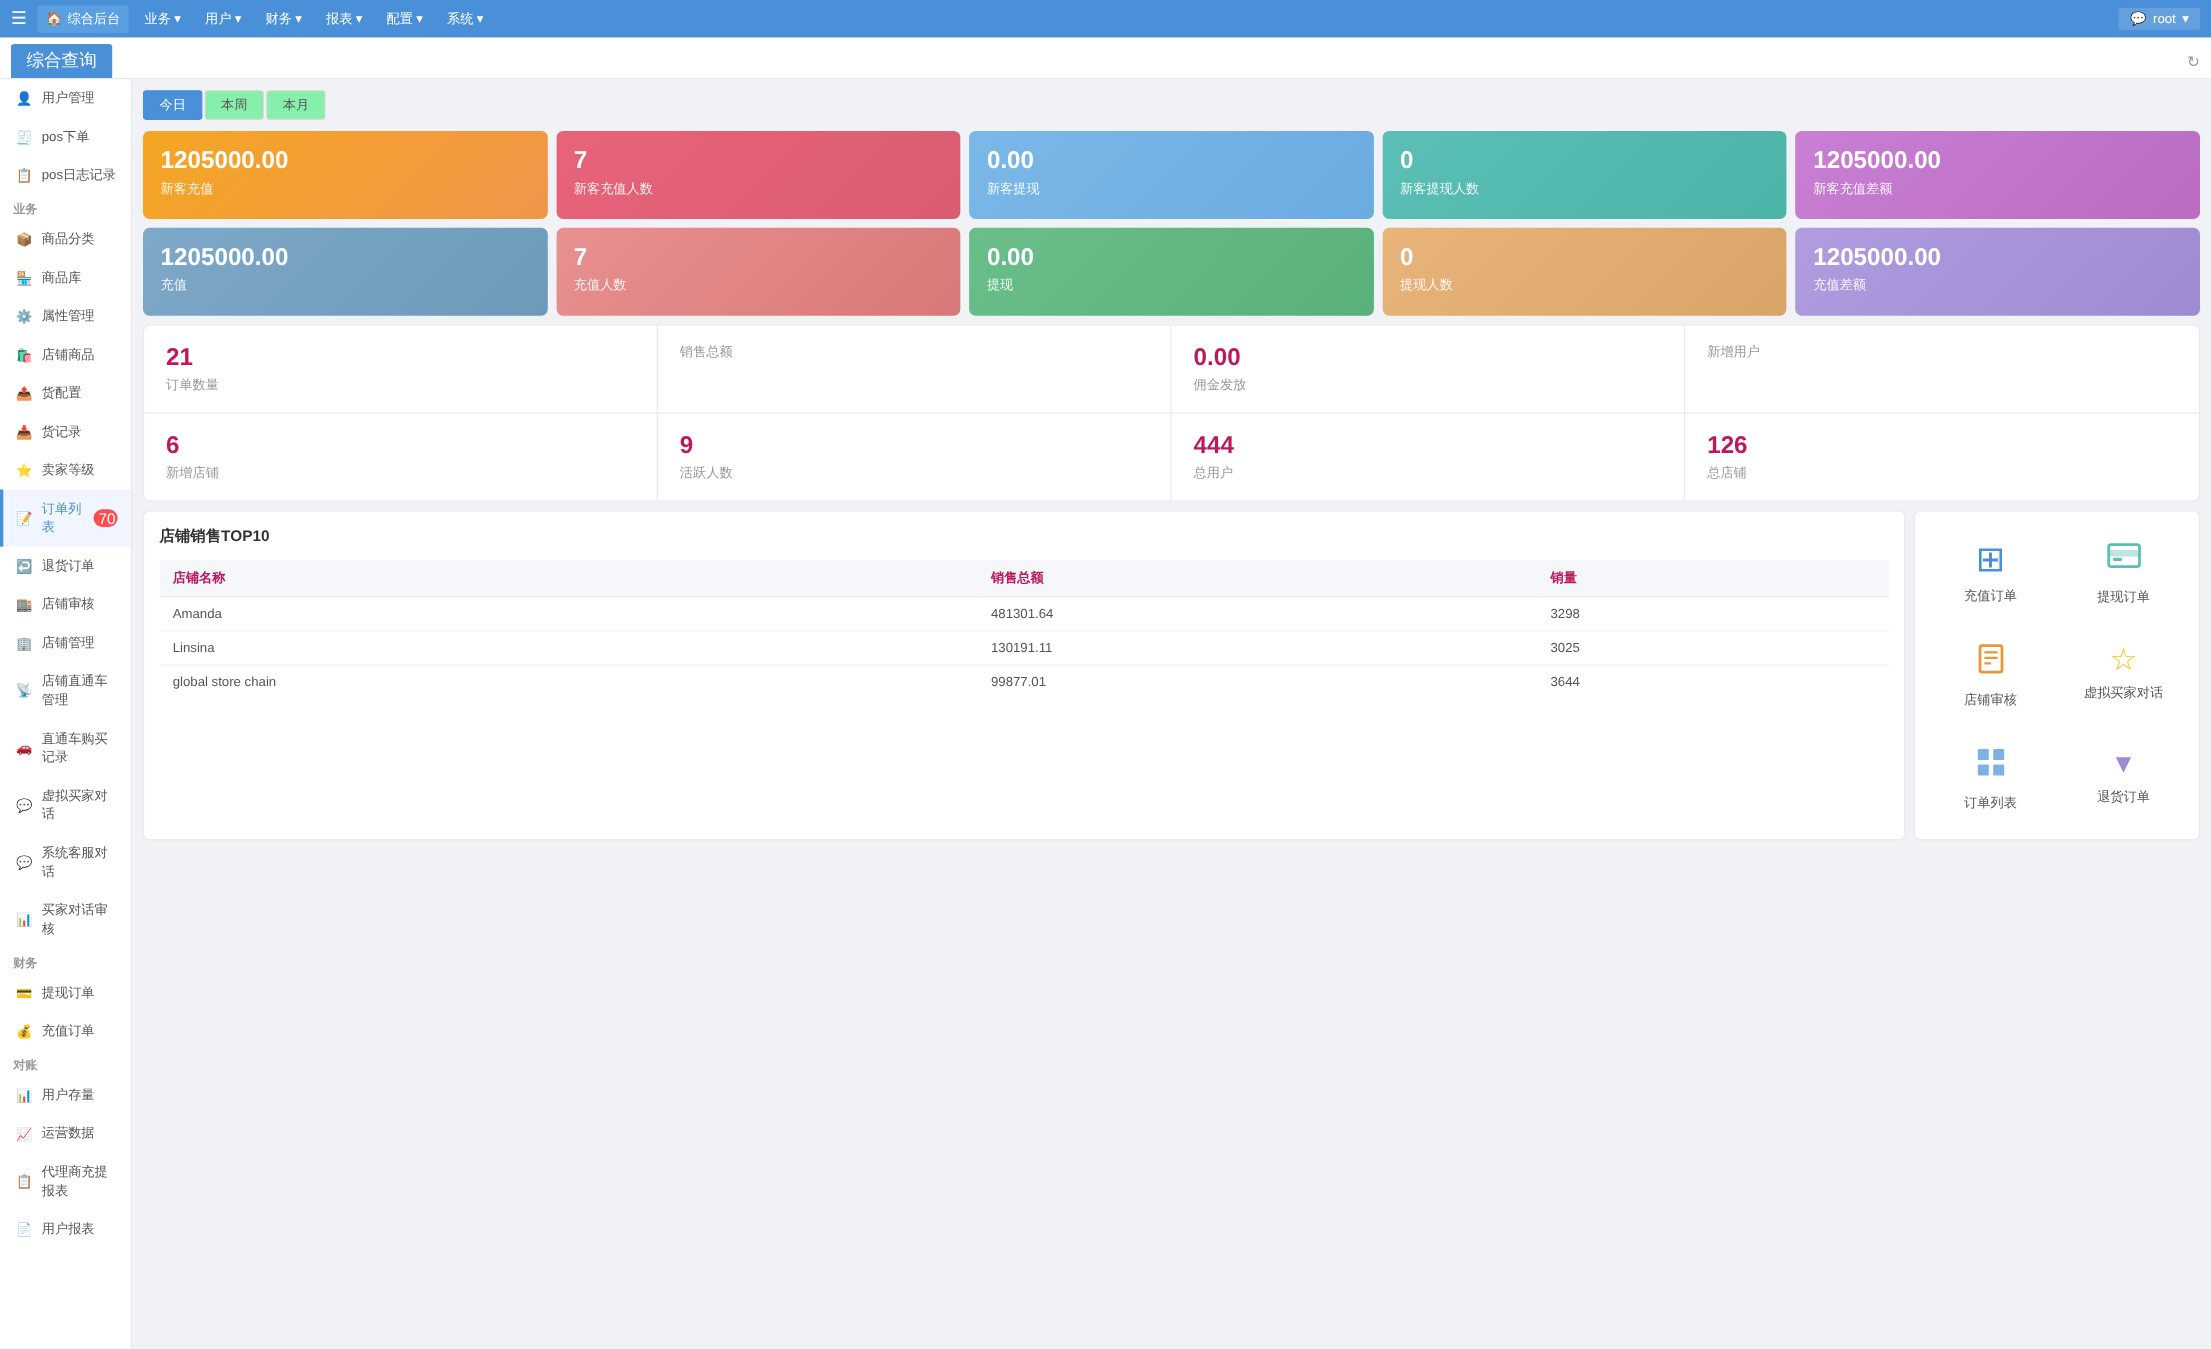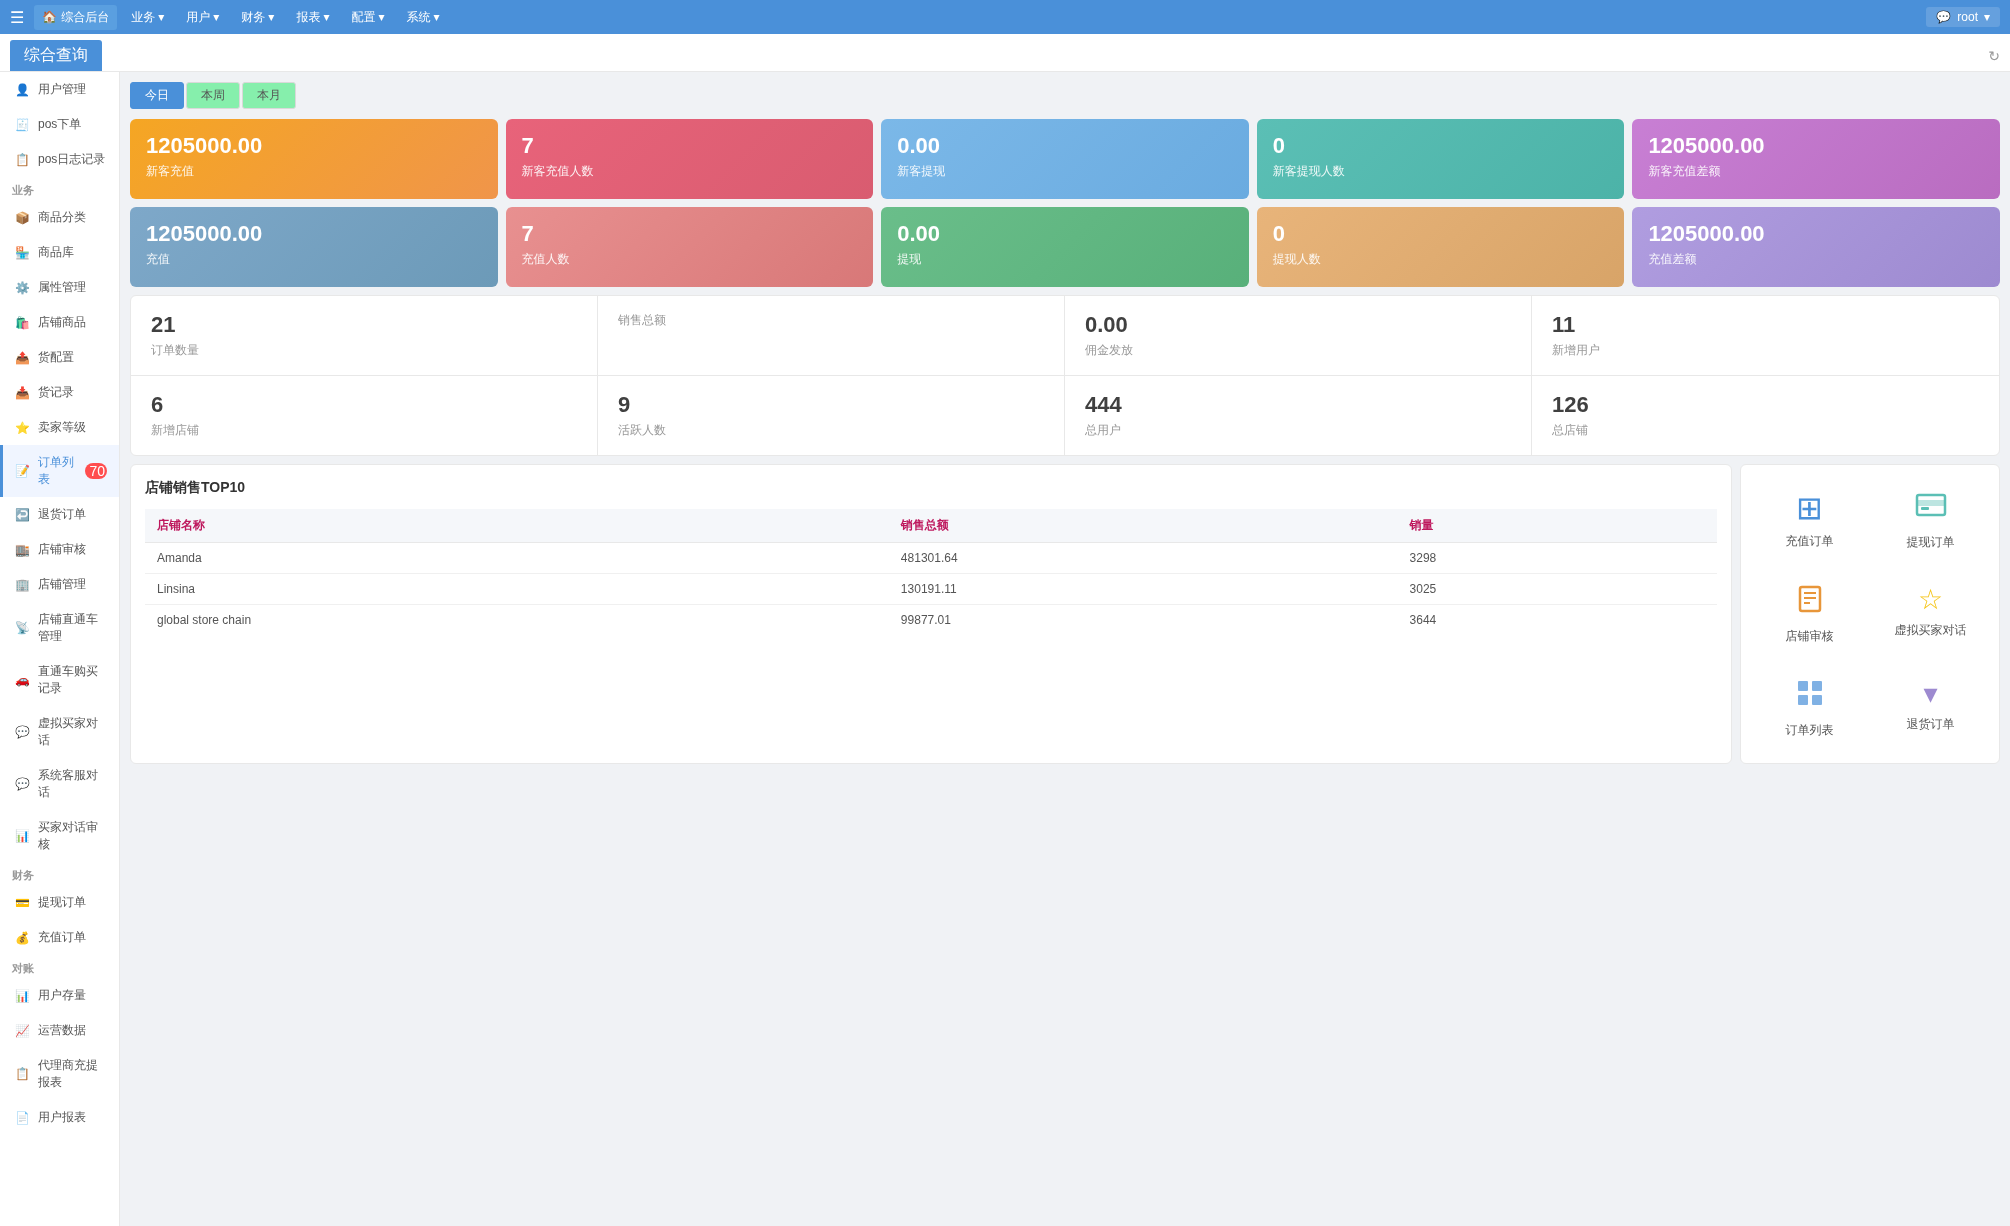--- a/index.html
+++ b/index.html
@@ -101,21 +101,21 @@
       cursor: pointer;
       border: 1px solid #d9d9d9;
       background: #86efac;
       color: #555;
       border-radius: 3px;
     }
     .filter-btn.active { background: #4a90d9; color: white; border-color: #4a90d9; padding-left: 14px; }
     .refresh-icon { color: #999; cursor: pointer; font-size: 14px; }
 
     
-    .stats-row { display: flex; gap: 8px; margin-bottom: 8px; }
+    .stats-row { display: flex; gap: 8px; margin-bottom: 8px; justify-content: center; }
     .stat-card {
       flex: 1;
       border-radius: 6px;
       padding: 14px 16px;
       color: white;
       min-height: 80px;
     }
     .stat-card .stat-value { font-size: 22px; font-weight: bold; margin-bottom: 4px; }
     .stat-card .stat-label { font-size: 12px; opacity: 0.9; }
 
@@ -142,21 +142,21 @@
       overflow: hidden;
       border: 1px solid #e8e8e8;
     }
     .summary-item {
       padding: 16px 20px;
       border-right: 1px solid #e8e8e8;
       border-bottom: 1px solid #e8e8e8;
     }
     .summary-item:nth-child(4n) { border-right: none; }
     .summary-item:nth-last-child(-n+4) { border-bottom: none; }
-    .summary-item .s-value { font-size: 22px; font-weight: bold; color: #404040; margin-bottom: 4px; }
+    .summary-item .s-value { font-size: 22px; font-weight: bold; color: #be185d; margin-bottom: 4px; }
     .summary-item .s-label { font-size: 12px; color: #999; }
 
     
     .bottom-area { display: flex; gap: 8px; }
 
     
     .table-section {
       flex: 1;
       background: white;
       border-radius: 6px;
@@ -401,21 +401,20 @@
         <div class="s-label">订单数量</div>
       </div>
       <div class="summary-item">
         <div class="s-label">销售总额</div>
       </div>
       <div class="summary-item">
         <div class="s-value">0.00</div>
         <div class="s-label">佣金发放</div>
       </div>
       <div class="summary-item">
-        <div class="s-value">11</div>
         <div class="s-label">新增用户</div>
       </div>
       <div class="summary-item">
         <div class="s-value">6</div>
         <div class="s-label">新增店铺</div>
       </div>
       <div class="summary-item">
         <div class="s-value">9</div>
         <div class="s-label">活跃人数</div>
       </div>

